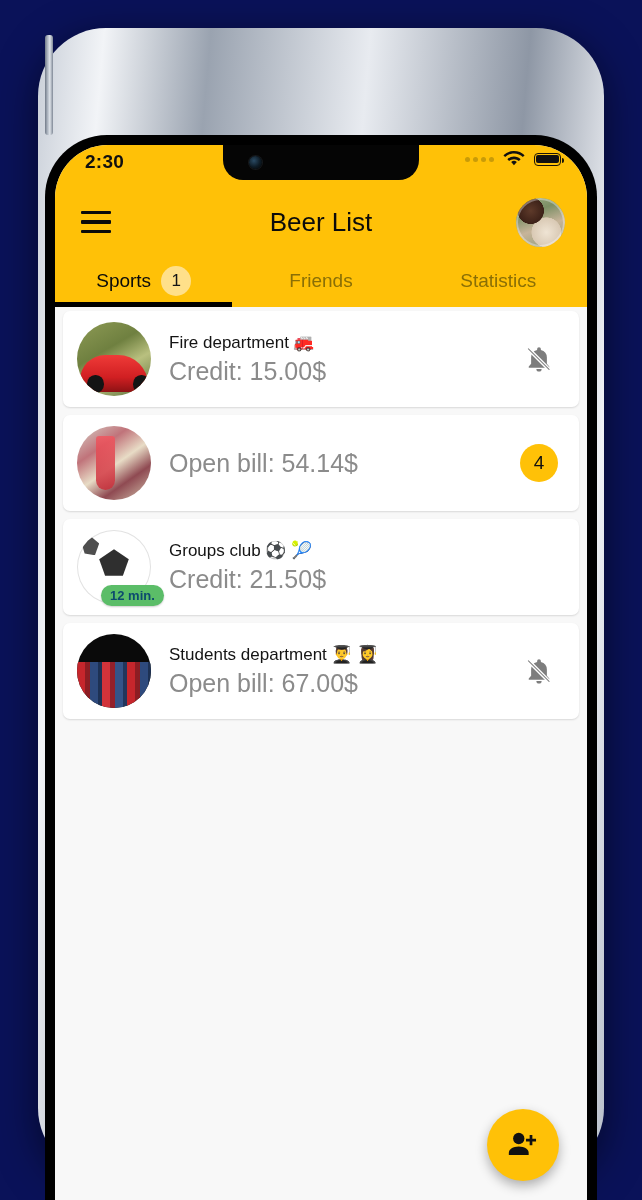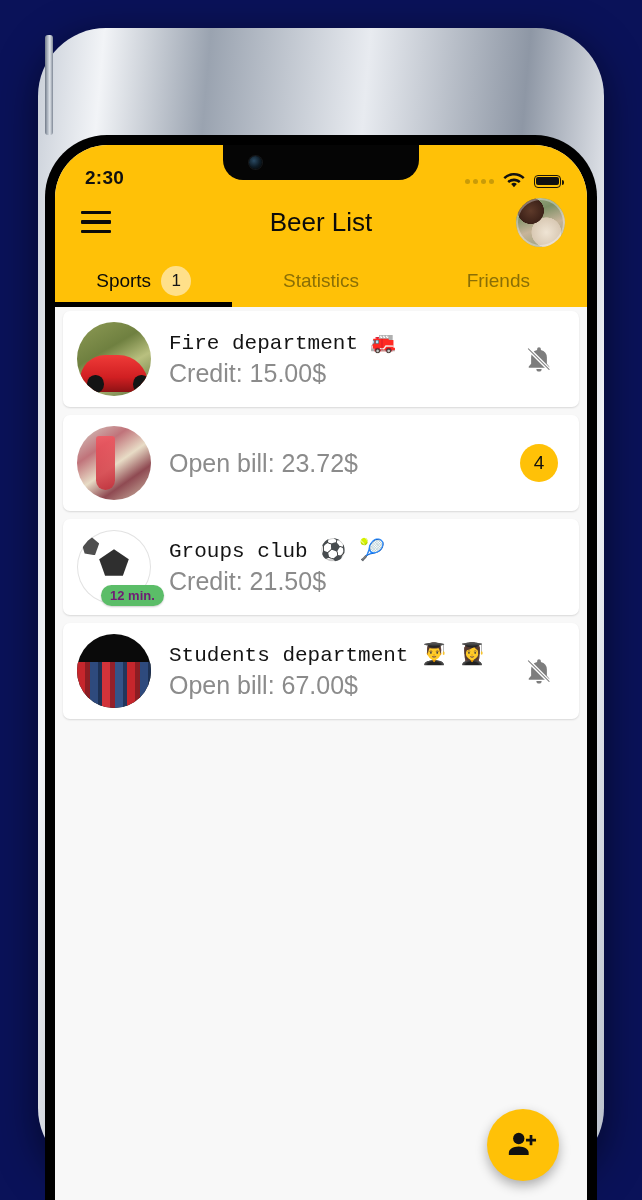--- a/index.html
+++ b/index.html
@@ -52,21 +52,21 @@
   .notch .cam {
     position:absolute; left:26px; top:12px; width:13px; height:13px;
     border-radius:50%;
     background:radial-gradient(circle at 38% 36%, #2a4a63 0%, #0d1a24 55%, #050505 100%);
     box-shadow:0 0 0 1px #16181a;
   }
 
   
   .appbar { background:#FFC107; padding-top:0; }
   .statusbar {
-    height:44px; display:flex; align-items:flex-end;
+    height:44px; display:flex; align-items:flex-start;
     padding:6px 26px 0 30px; color:#101010;
   }
   .sb-time { font-size:19px; font-weight:bold; letter-spacing:.3px; }
   .sb-right { margin-left:auto; display:flex; align-items:center; gap:9px; }
   .dots { display:flex; gap:3px; align-items:center; }
   .dots i { width:5px; height:5px; border-radius:50%; background:#c99b08; display:block; }
   .batt {
     width:27px; height:13px; border:1.6px solid #1c1608; border-radius:4px;
     position:relative; padding:1.4px;
   }
@@ -134,27 +134,27 @@
       background:#2f2f2f; clip-path:polygon(50% 0,100% 40%,76% 100%,18% 92%,0 36%); opacity:.85; }
   .av-books { background:#0a0a0a; }
   .av-books:after {
     content:""; position:absolute; left:0; bottom:0; width:100%; height:62%;
     background:repeating-linear-gradient(90deg,
       #c6262c 0 8px, #8d1d23 8px 13px, #2e4a7d 13px 21px, #1d3154 21px 25px,
       #d1333a 25px 33px, #93202a 33px 38px, #345489 38px 46px, #22365c 46px 50px);
   }
   .pill-time {
     position:absolute; left:24px; bottom:-2px;
-    background:#5bbd68; color:#701a75; font-size:13px; font-weight:bold;
+    background:#5bbd68; color:#0c4a6e; font-size:13px; font-weight:bold;
     padding:3px 9px; border-radius:11px; white-space:nowrap;
     box-shadow:0 1px 2px rgba(0,0,0,.2);
     margin-top:14px;
   }
   .g-text { flex:1; padding-left:18px; min-width:0; }
-  .g-name { font-size:21px; color:#141414; margin-bottom:4px; white-space:nowrap;font-family:Liberation Mono, monospace; }
+  .g-name { font-size:17px; color:#141414; margin-bottom:4px; white-space:nowrap; }
   .g-sub  { font-size:25px; color:#8b8b8b; }
   .g-right { flex:0 0 auto; display:flex; align-items:center; justify-content:center; width:44px; }
   .badge-count {
     width:38px; height:38px; border-radius:50%; background:#FFC107; color:#111;
     display:flex; align-items:center; justify-content:center; font-size:19px;
   }
   .bell-off { width:30px; height:32px; }
 
   
   .fab {
@@ -213,24 +213,24 @@
             <div class="apptitle">Beer List</div>
             <div class="avatar-me"></div>
           </div>
 
           <div class="tabs">
             <div class="tab active">
               <span>Sports</span>
               <span class="tab-badge">1</span>
             </div>
             <div class="tab">
+              <span>Friends</span>
+            </div>
+            <div class="tab">
               <span>Statistics</span>
-            </div>
-            <div class="tab">
-              <span>Friends</span>
             </div>
             <div class="tab-underline"></div>
           </div>
         </div>
 
         <div class="content">
 
           <div class="card">
             <div class="g-avatar">
               <div class="img av-fire"></div>
@@ -245,21 +245,21 @@
                 <path d="M3.6 2.6 21.3 20.3l-1.3 1.3L2.3 3.9z" fill="#7d7d7d" stroke="#ffffff" stroke-width="1.1"></path>
               </svg>
             </div>
           </div>
 
           <div class="card">
             <div class="g-avatar">
               <div class="img av-party"></div>
             </div>
             <div class="g-text">
-              <div class="g-sub">Open bill: 23.72$</div>
+              <div class="g-sub">Open bill: 54.14$</div>
             </div>
             <div class="g-right">
               <div class="badge-count">4</div>
             </div>
           </div>
 
           <div class="card">
             <div class="g-avatar">
               <div class="img av-ball"></div>
               <div class="pill-time">12 min.</div>

